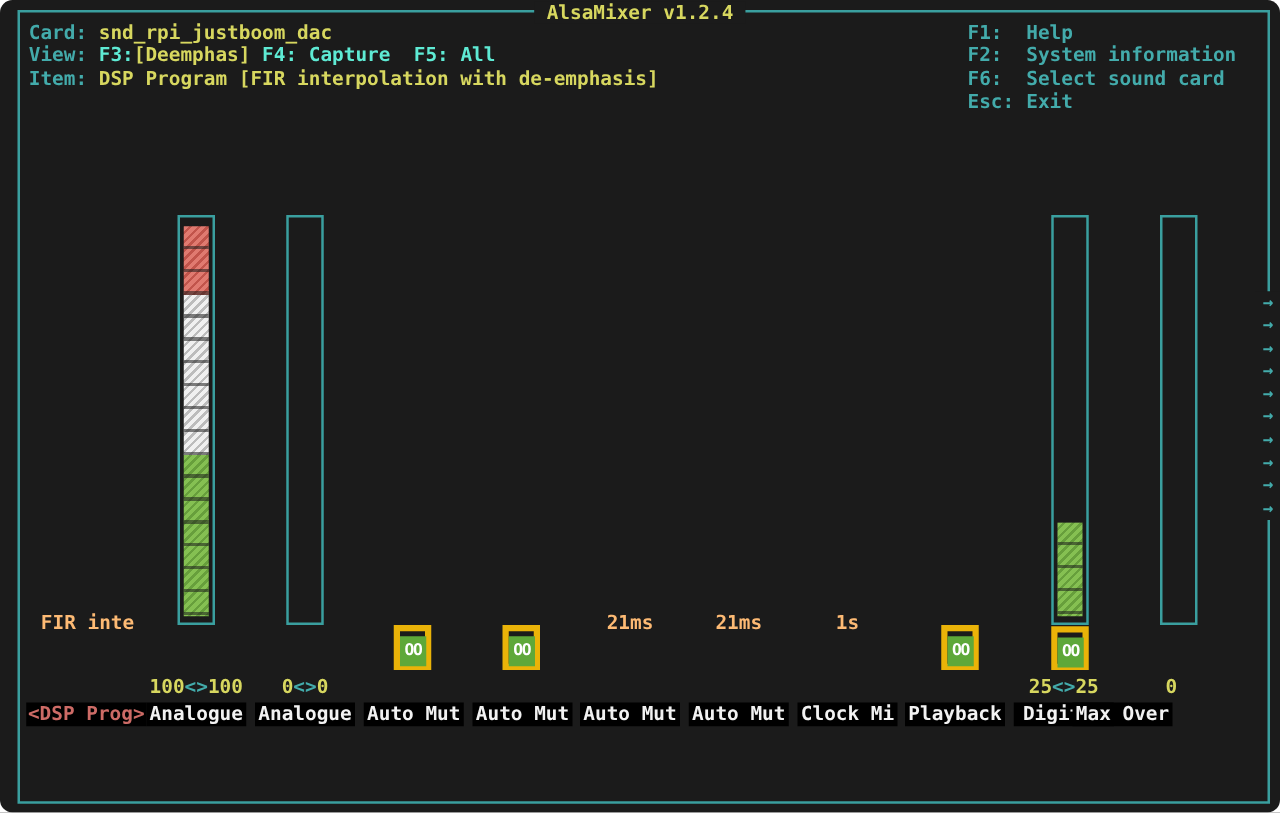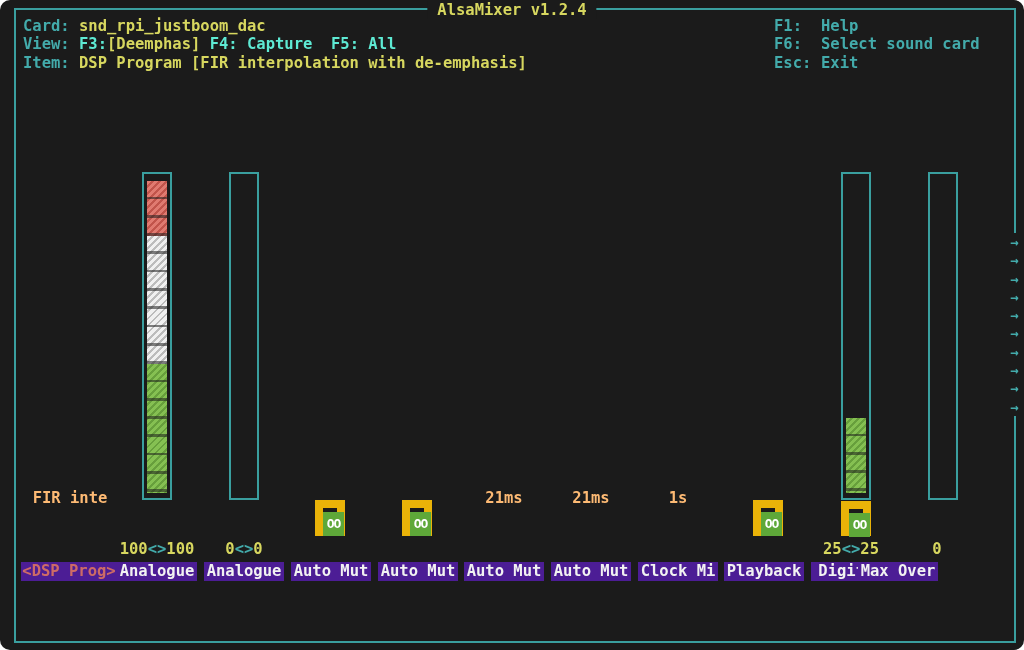--- a/index.html
+++ b/index.html
@@ -27,32 +27,32 @@
   .fill{position:absolute;left:3px;bottom:5px;width:20px;}
   .fill::after{content:"";position:absolute;inset:0;
     background:repeating-linear-gradient(180deg,transparent 0 15.6px,rgba(27,27,27,.55) 15.6px 18.3px);}
   .seg{width:100%;}
   .seg-red{height:55px;background:repeating-linear-gradient(135deg,#e07a70 0 3px,#c1544b 3px 5px);}
   .seg-white{height:128px;background:repeating-linear-gradient(135deg,#f0f0f0 0 3px,#bcbcbc 3px 5px);}
   .seg-green{height:129px;background:repeating-linear-gradient(135deg,#85c052 0 3px,#679f3c 3px 5px);}
   .seg-green-25{height:75px;background:repeating-linear-gradient(135deg,#85c052 0 3px,#679f3c 3px 5px);}
 
   .toggle{position:absolute;top:500px;width:30px;height:36px;
-    border:8px solid #eab308;box-sizing:border-box;}
+    border:5px solid #eab308;box-sizing:border-box;}
   .sw{width:21px;height:24px;margin:4px auto 0;background:#5ea839;color:#ffffff;
     font-size:13px;line-height:24px;text-align:center;letter-spacing:-1px;}
 
   .enumval{position:absolute;top:490px;width:80px;text-align:center;
     color:#fdba74;white-space:pre;line-height:17px;}
   .val{position:absolute;top:540px;width:80px;text-align:center;white-space:pre;line-height:18px;}
   .val .n{color:#d7d75f;}
   .val .s{color:#43abab;}
 
   .lbl{position:absolute;top:562px;width:80px;line-height:19px;
-    background:#4c1d95;color:#f2f2f2;text-align:center;white-space:pre;overflow:hidden;}
+    background:#000000;color:#f2f2f2;text-align:center;white-space:pre;overflow:hidden;}
   .lbl-sel{left:21px;width:96px;color:#cd6b66;}
 
   .arrows{position:absolute;left:1004px;top:233px;width:21px;background:#1b1b1b;
     text-align:center;color:#43abab;}
   .arrows span{display:block;line-height:18.3px;font-size:14px;}
 </style>
 </head>
 <body>
 
 <div class="screen">
@@ -60,20 +60,21 @@
   <div class="title">AlsaMixer v1.2.4</div>
 
   <div class="hdr">
     <div class="row"><span class="key">Card:</span><span class="yel">snd_rpi_justboom_dac</span></div>
     <div class="row"><span class="key">View:</span><span class="cyn">F3:</span><span class="yel">[Deemphas]</span><span class="cyn"> F4: Capture  F5: All</span></div>
     <div class="row"><span class="key">Item:</span><span class="yel">DSP Program [FIR interpolation with de-emphasis]</span></div>
   </div>
 
   <div class="help">
     <div class="row"><span class="hk">F1:</span><span>Help</span></div>
+    <div class="row"><span class="hk">F2:</span><span>System information</span></div>
     <div class="row"><span class="hk">F6:</span><span>Select sound card</span></div>
     <div class="row"><span class="hk">Esc:</span><span>Exit</span></div>
   </div>
 
   <div class="bar" style="left:142px;">
     <div class="fill">
       <div class="seg seg-red"></div>
       <div class="seg seg-white"></div>
       <div class="seg seg-green"></div>
     </div>

